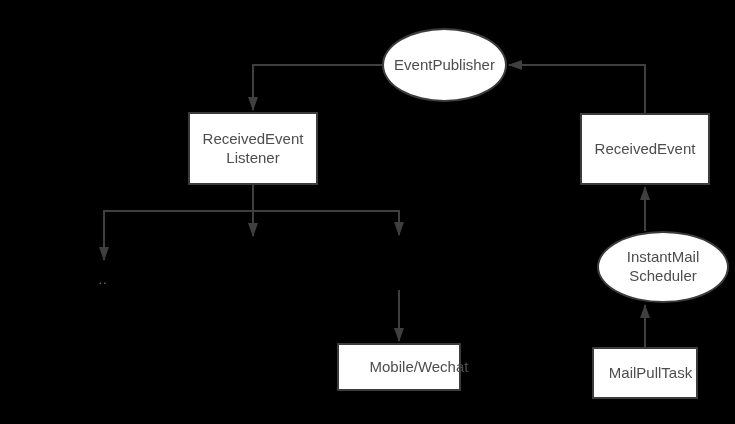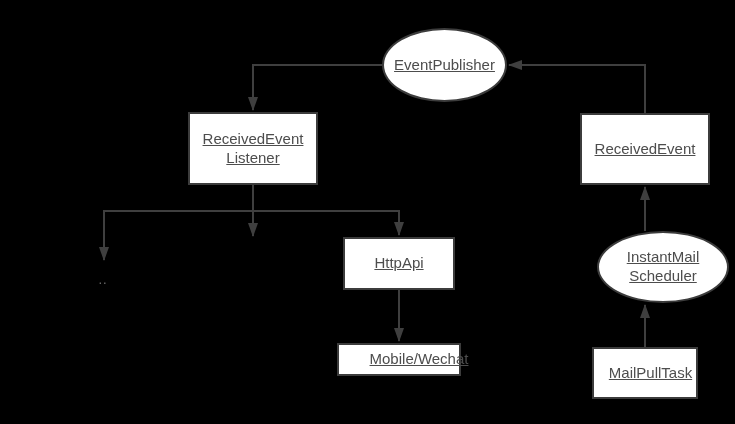--- a/index.html
+++ b/index.html
@@ -26,21 +26,20 @@
     background: #ffffff;
     border: 2px solid #3c3c3c;
     color: #4d4d4d;
     font-size: 15px;
     line-height: 1.25;
     display: flex;
     align-items: center;
     justify-content: center;
     text-align: center;
     white-space: pre-line;
-    text-decoration: underline;
   }
   .ellipse {
     border-radius: 50%;
   }
   .ellipsis-label {
     position: absolute;
     color: #6e6e6e;
     font-size: 13px;
     letter-spacing: 1px;
     text-align: center;
@@ -68,23 +67,22 @@
       <path d="M645,113 L645,65 L509,65" marker-end="url(#arrow)"></path>
     </g>
   </svg>
 
   <div class="node ellipse" style="left:382px; top:28px; width:125px; height:74px;">EventPublisher</div>
 
   <div class="node" style="left:188px; top:112px; width:130px; height:73px;">ReceivedEvent
 Listener</div>
 
 
-  <div class="node" style="left:343px; top:237px; width:112px; height:53px;">HttpApi</div>
 
-  <div class="node" style="left:337px; top:343px; width:124px; height:33px;padding-left:40px;">Mobile/Wechat</div>
+  <div class="node" style="left:337px; top:343px; width:124px; height:48px;padding-left:40px;">Mobile/Wechat</div>
 
   <div class="node" style="left:580px; top:113px; width:130px; height:72px;">ReceivedEvent</div>
 
   <div class="node ellipse" style="left:597px; top:231px; width:132px; height:72px;">InstantMail
 Scheduler</div>
 
   <div class="node" style="left:592px; top:347px; width:106px; height:52px;padding-left:11px;">MailPullTask</div>
 
   <div class="ellipsis-label" style="left:94px; top:272px; width:18px;">..</div>
 

